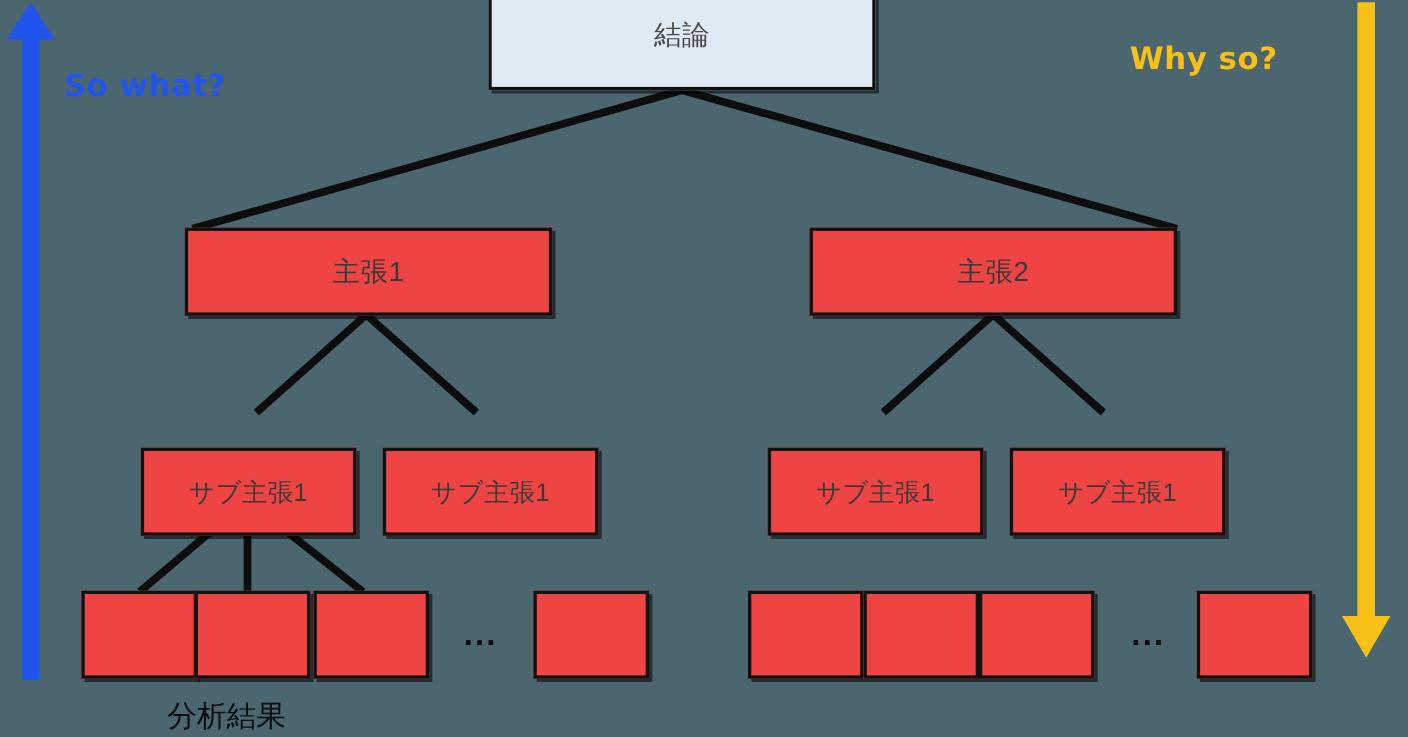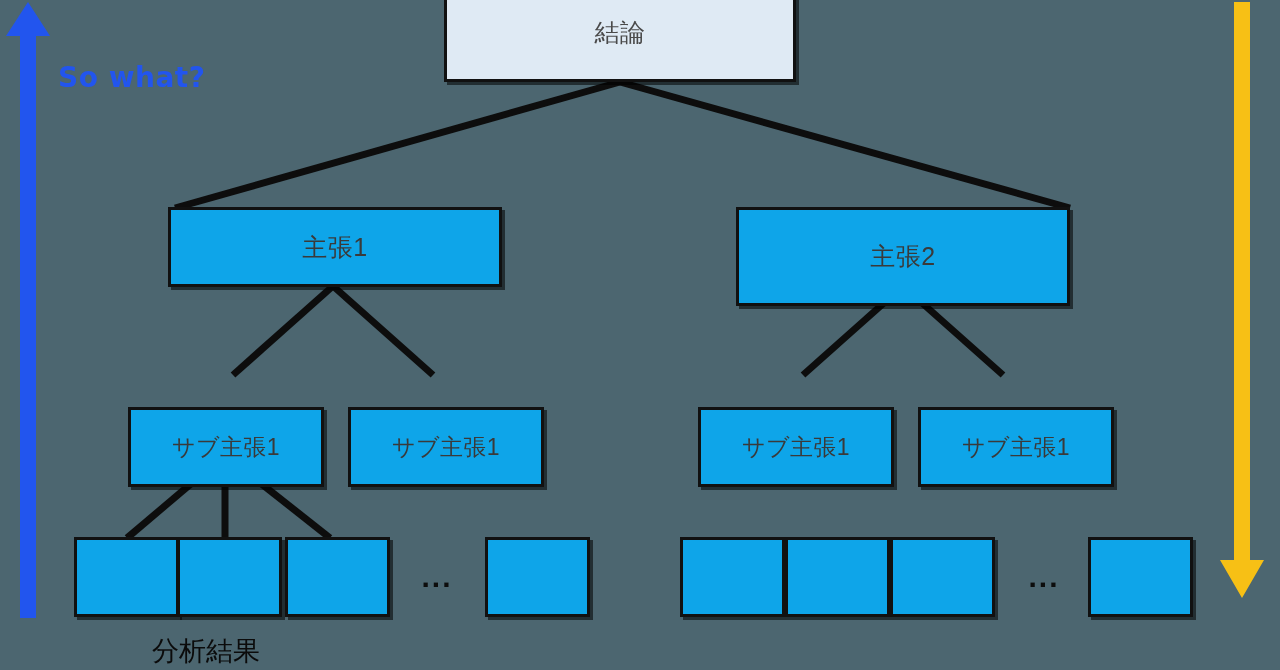--- a/index.html
+++ b/index.html
@@ -23,21 +23,21 @@
     position: absolute;
     left: 0; top: 0;
     width: 1280px;
     height: 670px;
     pointer-events: none;
     z-index: 1;
   }
   .node {
     position: absolute;
     z-index: 3;
-    background: #0ea5e9;
+    background: #ef4444;
     border: 3px solid #111111;
     box-shadow: 3px 3px 0 rgba(0,0,0,0.55);
     display: flex;
     align-items: center;
     justify-content: center;
     color: #3a3a3a;
     font-weight: 500;
     letter-spacing: 0.02em;
     line-height: 1;
     white-space: nowrap;
@@ -115,29 +115,30 @@
   </svg>
 
   <svg class="arrow" style="left:4px; top:0px; width:48px; height:620px;" viewBox="0 0 48 620" xmlns="http://www.w3.org/2000/svg">
     <polygon points="24,2 46,36 32,36 32,618 16,618 16,36 2,36" fill="#2255ee"></polygon>
   </svg>
   <div class="side-label left" style="left:58px; top:64px;">So what?</div>
 
   <svg class="arrow" style="left:1218px; top:0px; width:48px; height:600px;" viewBox="0 0 48 600" xmlns="http://www.w3.org/2000/svg">
     <polygon points="24,598 46,560 32,560 32,2 16,2 16,560 2,560" fill="#f7c015"></polygon>
   </svg>
+  <div class="side-label right" style="left:1027px; top:40px;">Why so?</div>
 
   <div class="node conclusion" style="left:444px; top:-18px; width:352px; height:100px;">
     <span>結論</span>
   </div>
 
   <div class="node claim" style="left:168px; top:207px; width:334px; height:80px;">
     <span>主張1</span>
   </div>
-  <div class="node claim" style="left:736px; top:207px; width:334px; height:99px;">
+  <div class="node claim" style="left:736px; top:207px; width:334px; height:80px;">
     <span>主張2</span>
   </div>
 
   <div class="node subclaim" style="left:128px; top:375px; width:196px; height:80px;">
     <span>サブ主張1</span>
   </div>
   <div class="node subclaim" style="left:348px; top:375px; width:196px; height:80px;">
     <span>サブ主張1</span>
   </div>
   <div class="node subclaim" style="left:698px; top:375px; width:196px; height:80px;">

